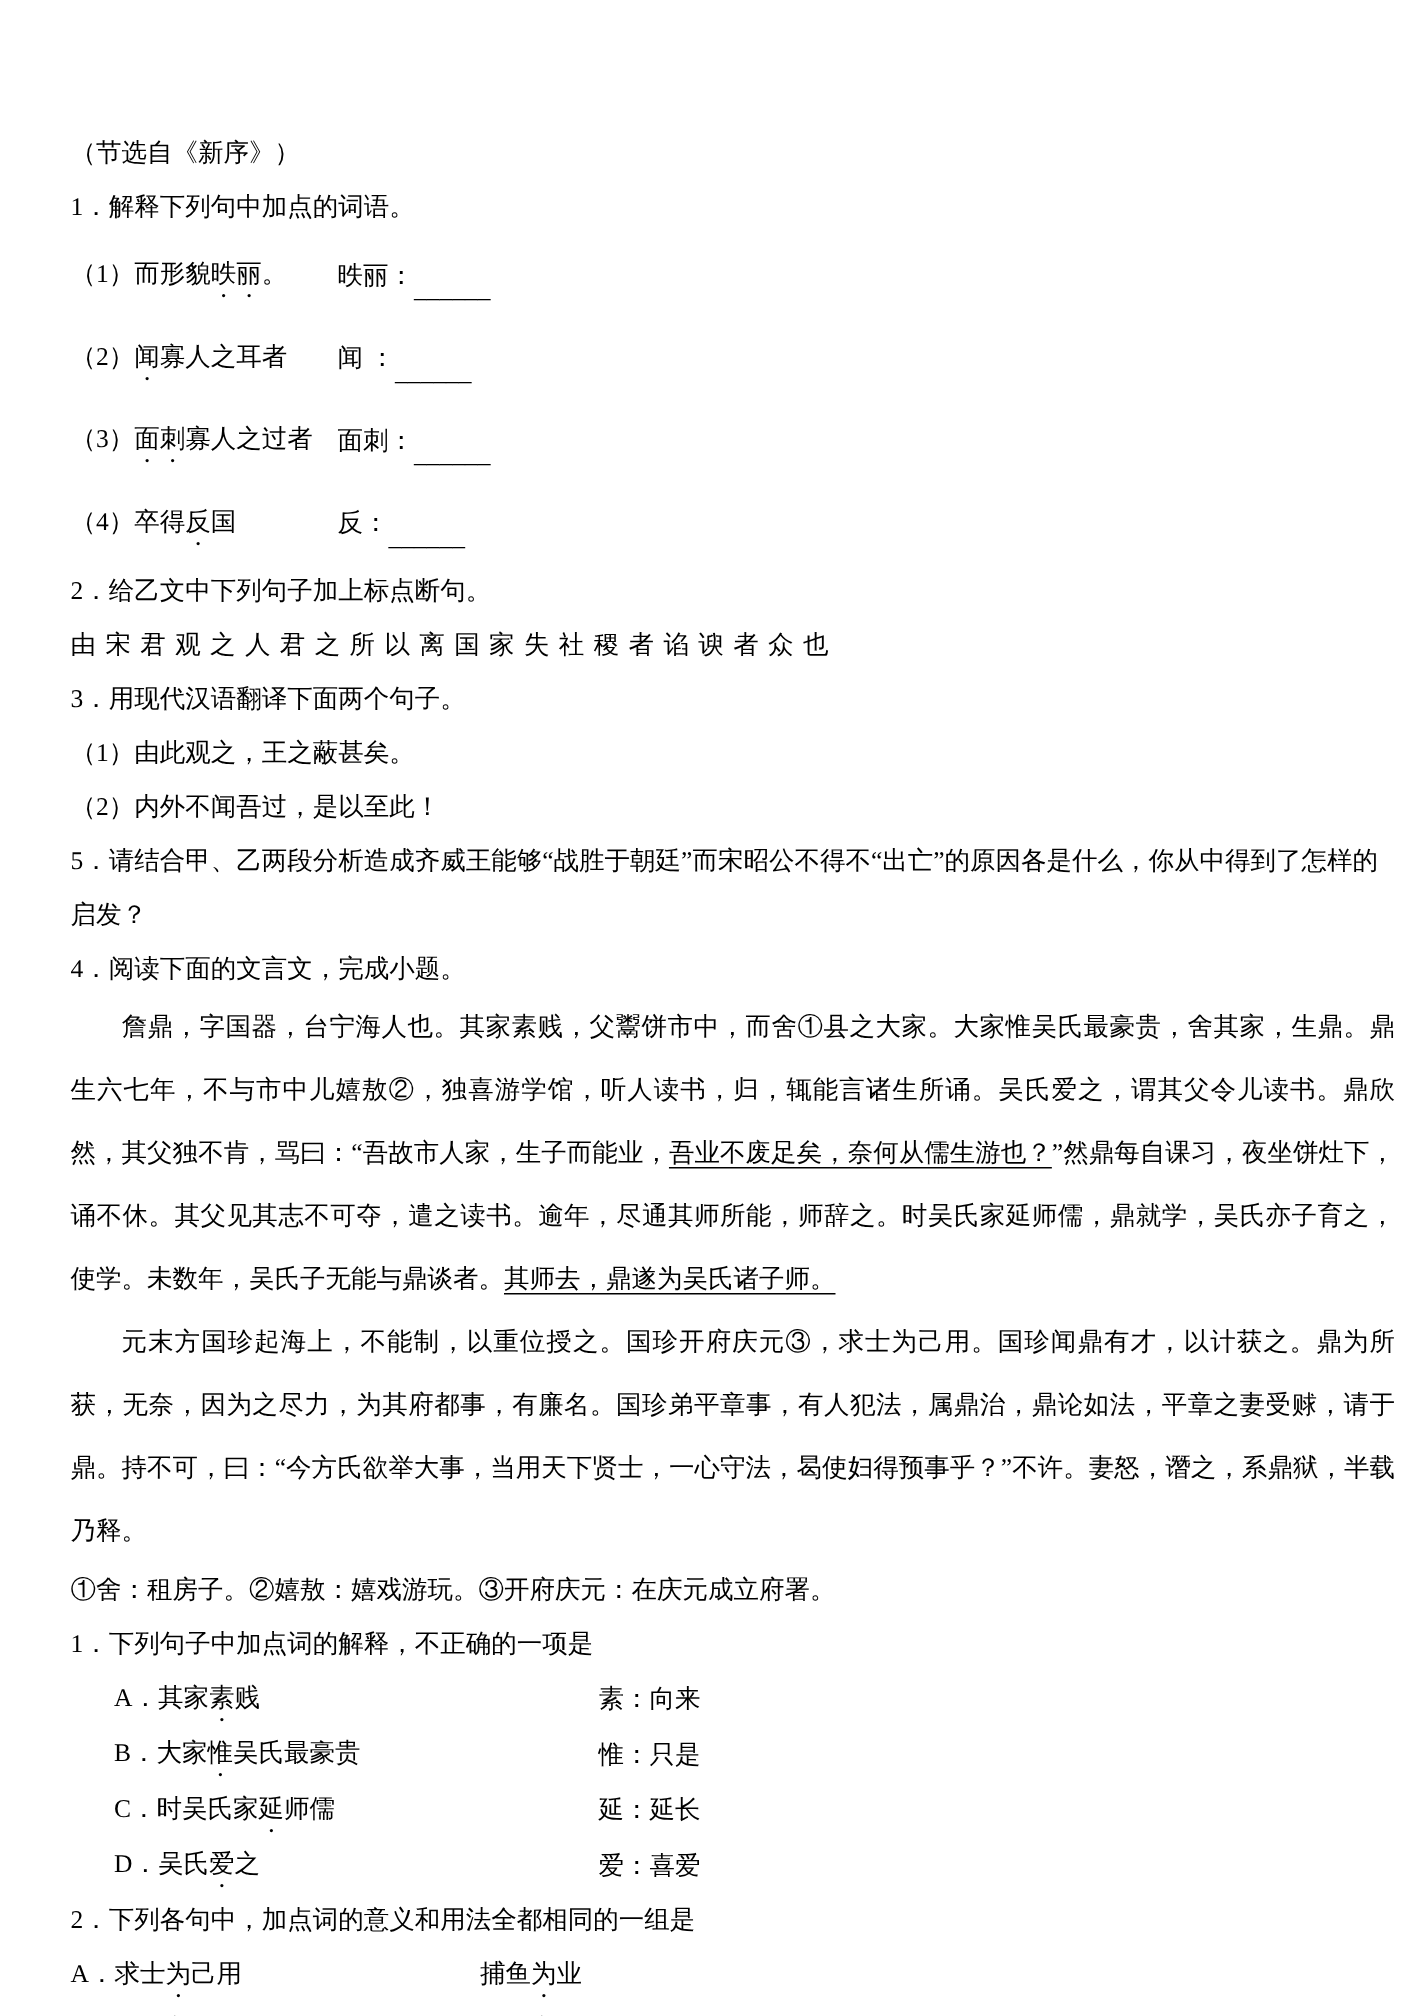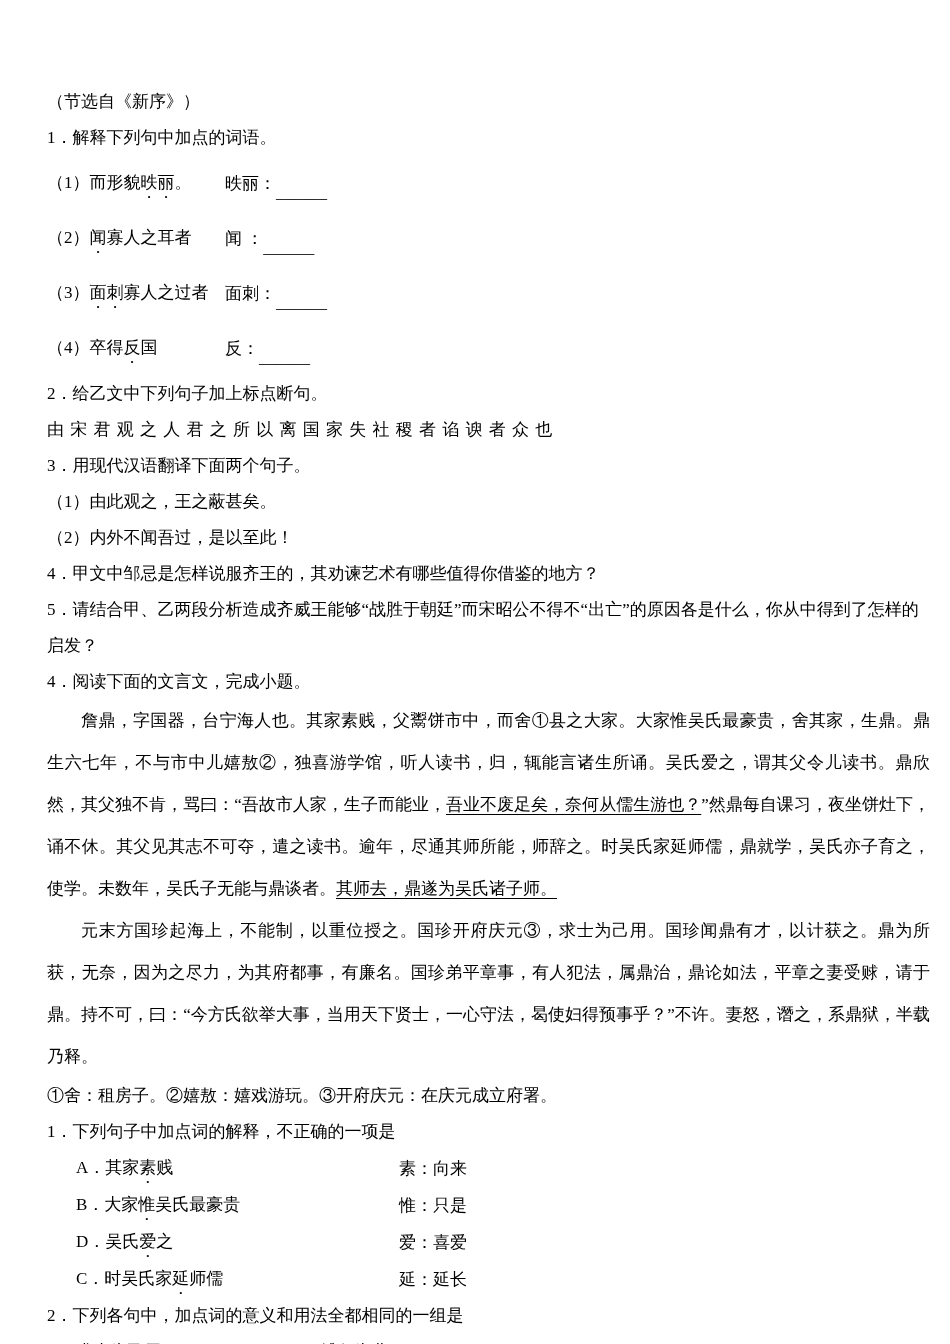--- a/index.html
+++ b/index.html
@@ -73,21 +73,20 @@
     <span class="blank">______</span>
   </div>
 
   <p class="ln">2．给乙文中下列句子加上标点断句。</p>
   <p class="ln spaced">由 宋 君 观 之 人 君 之 所 以 离 国 家 失 社 稷 者 谄 谀 者 众 也</p>
 
   <p class="ln">3．用现代汉语翻译下面两个句子。</p>
   <p class="ln">（1）由此观之，王之蔽甚矣。</p>
   <p class="ln">（2）内外不闻吾过，是以至此！</p>
 
-  <p class="ln">4．甲文中邹忌是怎样说服齐王的，其劝谏艺术有哪些值得你借鉴的地方？</p>
   <p class="ln">5．请结合甲、乙两段分析造成齐威王能够“战胜于朝廷”而宋昭公不得不“出亡”的原因各是什么，你从中得到了怎样的启发？</p>
 
   <p class="ln">4．阅读下面的文言文，完成小题。</p>
 
   <p class="para"><span>詹鼎，字国器，台宁海人也。其家素贱，父鬻饼市中，而舍①县之大家。大家惟吴氏最豪贵，舍其家，生鼎。鼎生六七年，不与市中儿嬉敖②，独喜游学馆，听人读书，归，辄能言诸生所诵。吴氏爱之，谓其父令儿读书。鼎欣然，其父独不肯，骂曰：“吾故市人家，生子而能业，</span><span class="ul">吾业不废足矣，奈何从儒生游也？</span><span>”然鼎每自课习，夜坐饼灶下，诵不休。其父见其志不可夺，遣之读书。逾年，尽通其师所能，师辞之。时吴氏家延师儒，鼎就学，吴氏亦子育之，使学。未数年，吴氏子无能与鼎谈者。</span><span class="ul">其师去，鼎遂为吴氏诸子师。</span></p>
 
   <p class="para">元末方国珍起海上，不能制，以重位授之。国珍开府庆元③，求士为己用。国珍闻鼎有才，以计获之。鼎为所获，无奈，因为之尽力，为其府都事，有廉名。国珍弟平章事，有人犯法，属鼎治，鼎论如法，平章之妻受赇，请于鼎。持不可，曰：“今方氏欲举大事，当用天下贤士，一心守法，曷使妇得预事乎？”不许。妻怒，谮之，系鼎狱，半载乃释。</p>
 
   <p class="ln">①舍：租房子。②嬉敖：嬉戏游玩。③开府庆元：在庆元成立府署。</p>
 
@@ -97,27 +96,27 @@
     <span class="opt-left"><span>A．</span><span>其家</span><span class="dot">素</span><span>贱</span></span>
     <span>素：向来</span>
   </div>
 
   <div class="ln row">
     <span class="opt-left"><span>B．</span><span>大家</span><span class="dot">惟</span><span>吴氏最豪贵</span></span>
     <span>惟：只是</span>
   </div>
 
   <div class="ln row">
-    <span class="opt-left"><span>D．</span><span>吴氏</span><span class="dot">爱</span><span>之</span></span>
-    <span>爱：喜爱</span>
+    <span class="opt-left"><span>C．</span><span>时吴氏家</span><span class="dot">延</span><span>师儒</span></span>
+    <span>延：延长</span>
   </div>
 
   <div class="ln row">
-    <span class="opt-left"><span>C．</span><span>时吴氏家</span><span class="dot">延</span><span>师儒</span></span>
-    <span>延：延长</span>
+    <span class="opt-left"><span>D．</span><span>吴氏</span><span class="dot">爱</span><span>之</span></span>
+    <span>爱：喜爱</span>
   </div>
 
   <p class="ln">2．下列各句中，加点词的意义和用法全都相同的一组是</p>
 
   <div class="ln row">
     <span class="opt-left-narrow"><span>A．</span><span>求士</span><span class="dot">为</span><span>己用</span></span>
     <span><span>捕鱼</span><span class="dot">为</span><span>业</span></span>
   </div>
 
   <div class="ln row">

